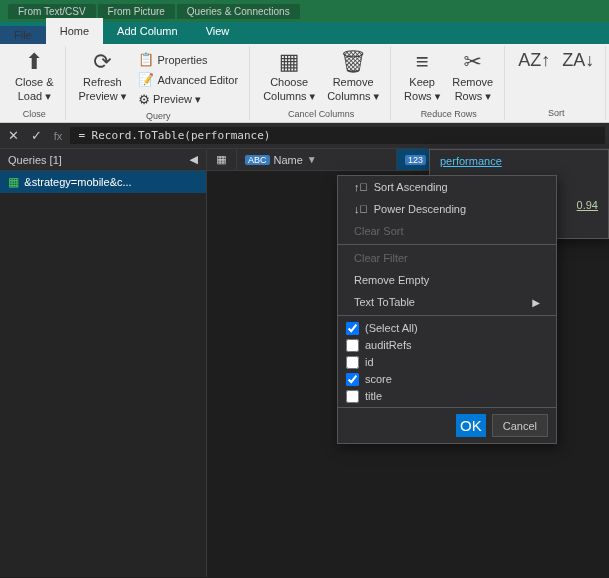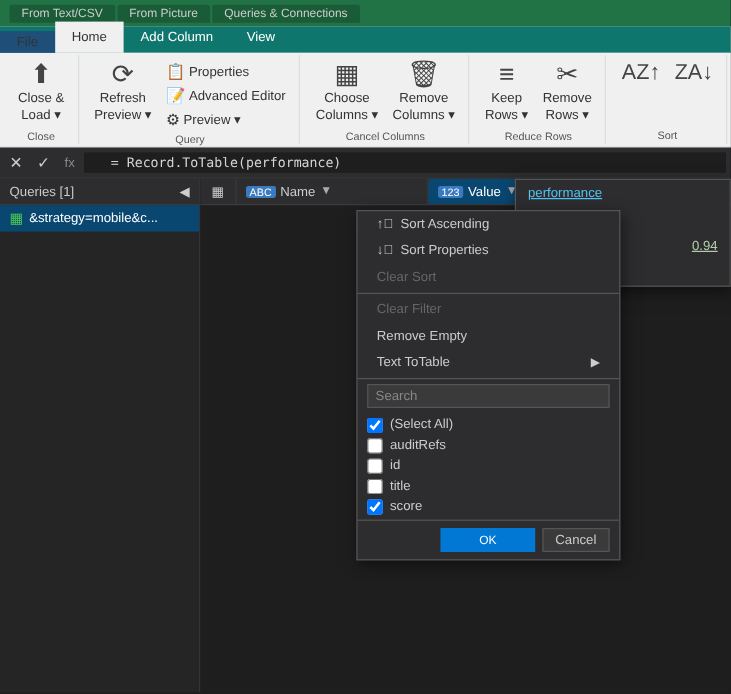--- a/index.html
+++ b/index.html
@@ -105,21 +105,21 @@
     .ribbon-btn-small .icon-sm { font-size: 13px; }
 
     
     .main-area {
       display: flex;
       height: calc(578px - 22px - 100px - 28px);
     }
 
     
     .sidebar {
-      width: 167px;
+      width: 207px;
       background: #252526;
       border-right: 1px solid #3a3a3a;
       display: flex;
       flex-direction: column;
     }
     .sidebar-header {
       display: flex;
       justify-content: space-between;
       align-items: center;
       padding: 4px 8px;
@@ -161,21 +161,21 @@
       font-size: 11px;
       padding: 0 4px;
     }
     .formula-input {
       flex: 1;
       background: #1e1e1e;
       color: #d4d4d4;
       border: none;
       outline: none;
       font-size: 11px;
-      padding: 2px 22px;
+      padding: 2px 8px;
       font-family: 'Consolas', monospace;
     }
 
     
     .content-area {
       flex: 1;
       background: #1e1e1e;
       position: relative;
     }
 
@@ -264,23 +264,23 @@
       display: flex;
       justify-content: flex-end;
       gap: 6px;
       padding: 6px 8px;
       border-top: 1px solid #555;
     }
     .btn-ok {
       background: #0078d4;
       color: white;
       border: none;
-      padding: 3px 32px;
-      cursor: pointer;
-      font-size: 10px;
+      padding: 3px 4px;
+      cursor: pointer;
+      font-size: 15px;
     }
     .btn-cancel {
       background: #3a3a3a;
       color: #ccc;
       border: 1px solid #555;
       padding: 3px 10px;
       cursor: pointer;
       font-size: 11px;
     }
 
@@ -444,60 +444,57 @@
       </div>
     </div>
 
     <div class="dropdown-menu">
       <div class="dropdown-item">
         <span>↑⃨</span>
         <span>Sort Ascending</span>
       </div>
       <div class="dropdown-item">
         <span>↓⃨</span>
-        <span>Sort Properties</span>
+        <span>Power Descending</span>
       </div>
       <div class="dropdown-item disabled">
         <span>Clear Sort</span>
       </div>
       <div class="dropdown-divider"></div>
       <div class="dropdown-item disabled">
         <span>Clear Filter</span>
       </div>
       <div class="dropdown-item">
         <span>Remove Empty</span>
       </div>
       <div class="dropdown-item">
         <span>Text ToTable</span>
         <span class="dropdown-item-arrow">▶</span>
       </div>
       <div class="dropdown-divider"></div>
-      <div class="search-box">
-        <input class="search-input" type="text" placeholder="Search" style="">
-      </div>
       <div class="checkbox-list">
         <div class="checkbox-item">
           <input type="checkbox" checked="" style="">
           <span>(Select All)</span>
         </div>
         <div class="checkbox-item">
           <input type="checkbox" style="">
           <span>auditRefs</span>
         </div>
         <div class="checkbox-item">
           <input type="checkbox" style="">
           <span>id</span>
         </div>
         <div class="checkbox-item">
+          <input type="checkbox" checked="" style="">
+          <span>score</span>
+        </div>
+        <div class="checkbox-item">
           <input type="checkbox" style="">
           <span>title</span>
-        </div>
-        <div class="checkbox-item">
-          <input type="checkbox" checked="" style="">
-          <span>score</span>
         </div>
       </div>
       <div class="dropdown-footer">
         <button class="btn-ok">OK</button>
         <button class="btn-cancel">Cancel</button>
       </div>
     </div>
 
     <div class="value-dropdown">
       <div class="value-item highlighted">performance</div>

